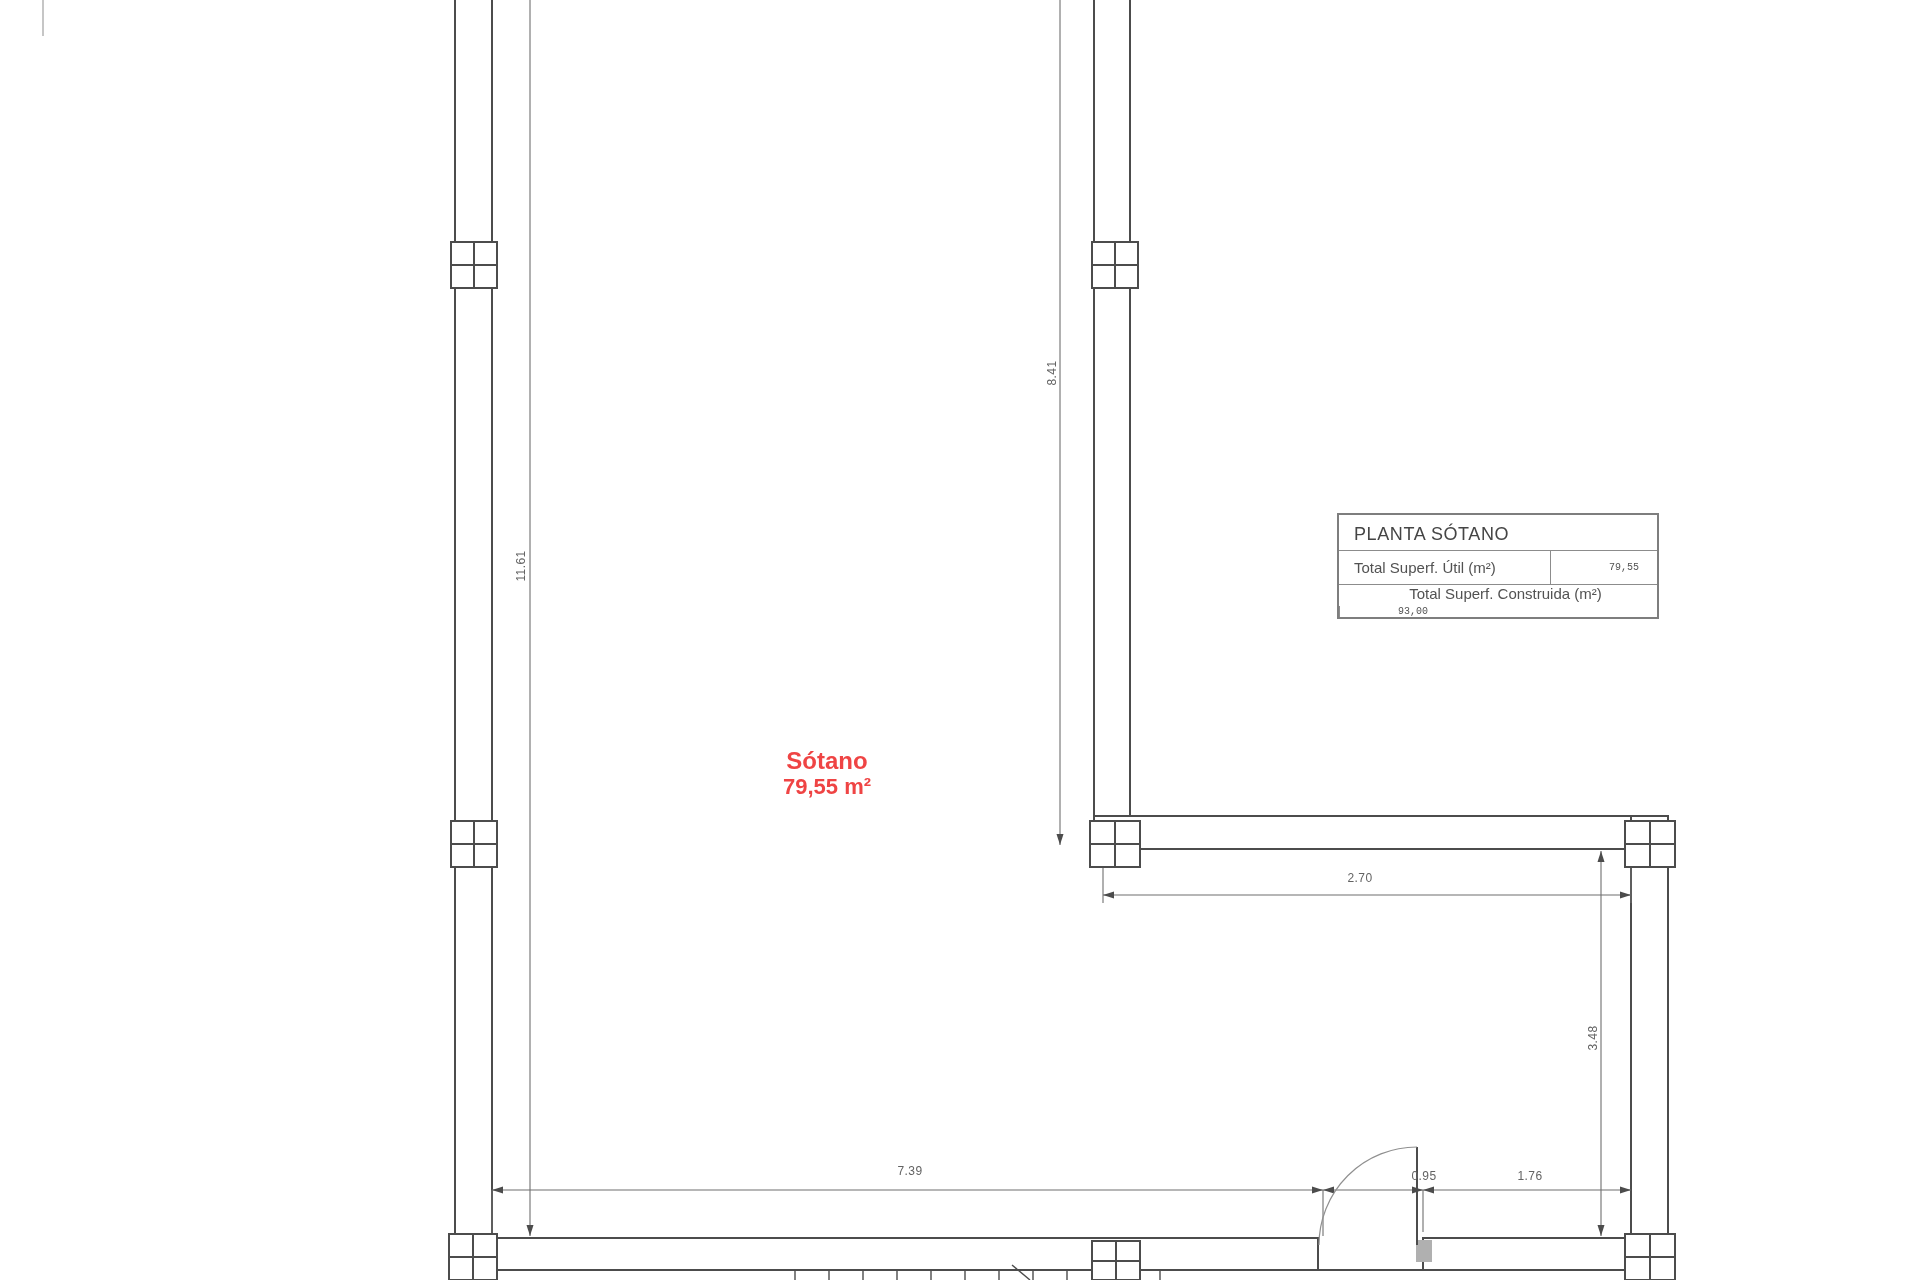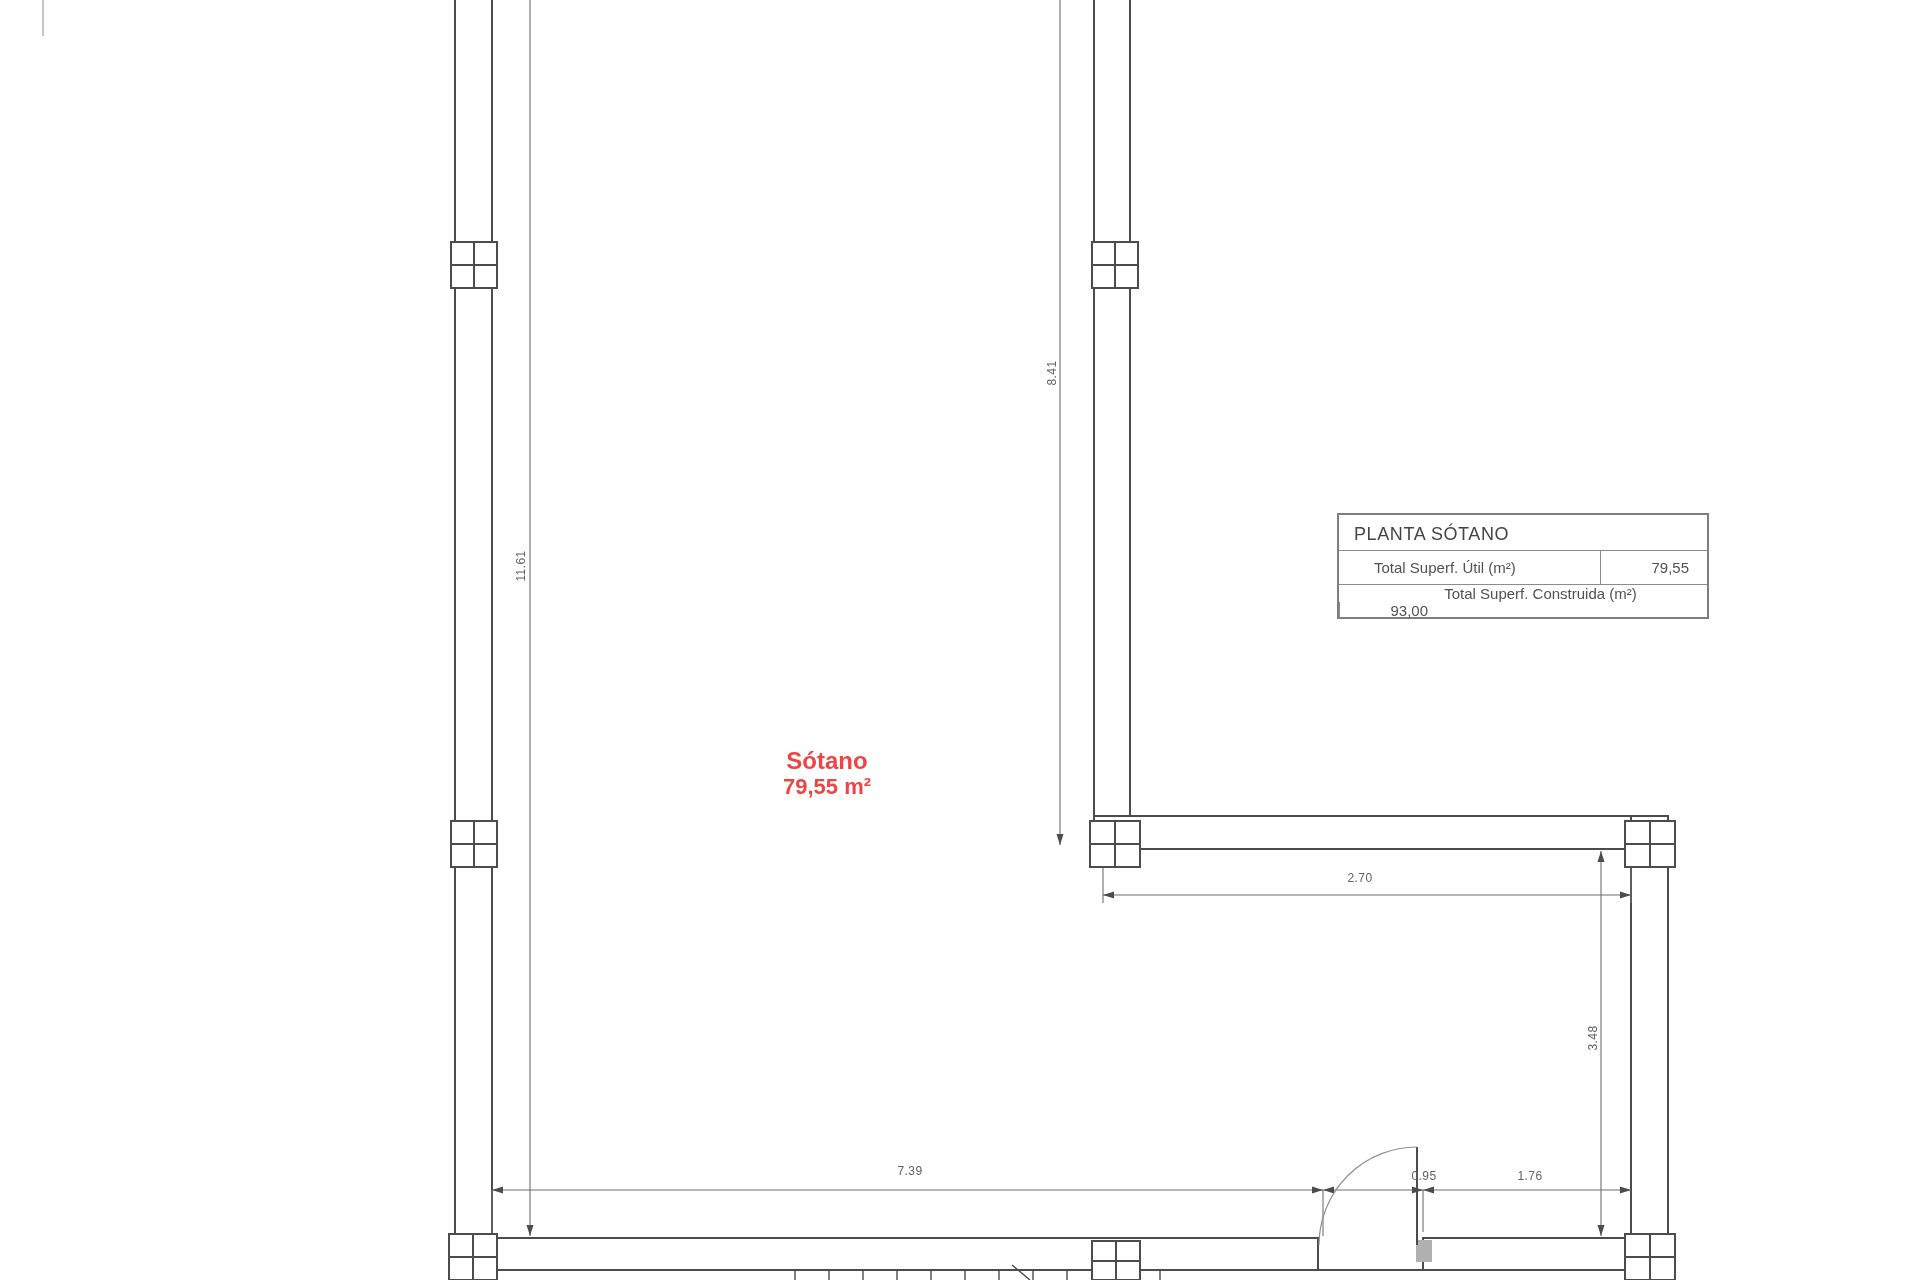--- a/index.html
+++ b/index.html
@@ -14,37 +14,37 @@
     transform:translate(-50%,-50%);
   }
   .dim-label.vertical{transform:translate(-50%,-50%) rotate(-90deg);}
   .room-label{
     text-align:center;font-weight:bold;color:#ef4444;
     transform:translate(-50%,-50%);
   }
   .room-name{font-size:24px;line-height:26px;}
   .room-area{font-size:22px;line-height:26px;}
   .legend{
-    position:absolute;left:1337px;top:513px;width:372px;height:106px;
+    position:absolute;left:1337px;top:513px;width:322px;height:106px;
     border:2.5px solid #7e7e7e;background:#ffffff;box-sizing:border-box;
     color:#4a4a4a;
   }
   .legend-title{
     height:36px;box-sizing:border-box;border-bottom:1.5px solid #8c8c8c;
     font-size:18px;letter-spacing:.6px;padding:9px 0 0 15px;color:#454545;
   }
   .legend-row{
     display:flex;align-items:center;height:33px;box-sizing:border-box;
   }
   .legend-row + .legend-row{border-top:1.5px solid #8c8c8c;flex-direction:column;}
-  .legend-row-label{flex:1;font-size:15px;padding-left:15px;color:#525252;margin-left:20px;}
+  .legend-row-label{flex:1;font-size:15px;padding-left:15px;color:#525252;}
   .legend-row-value{
     width:107px;box-sizing:border-box;border-left:1.5px solid #8c8c8c;
-    text-align:right;padding-right:18px;font-size:15px;color:#525252;
-    align-self:stretch;display:flex;align-items:center;justify-content:flex-end;
+    text-align:right;padding-right:18px;font-size:10px;color:#525252;
+    align-self:stretch;display:flex;align-items:center;justify-content:flex-end;font-family:Liberation Mono, monospace;
   }
 </style>
 </head>
 <body>
 
 <div class="viewport">
 
   <svg width="1920" height="1280" viewBox="0 0 1920 1280">
 
     <line x1="43" y1="0" x2="43" y2="36" stroke="#c6c6c6" stroke-width="2"></line>

